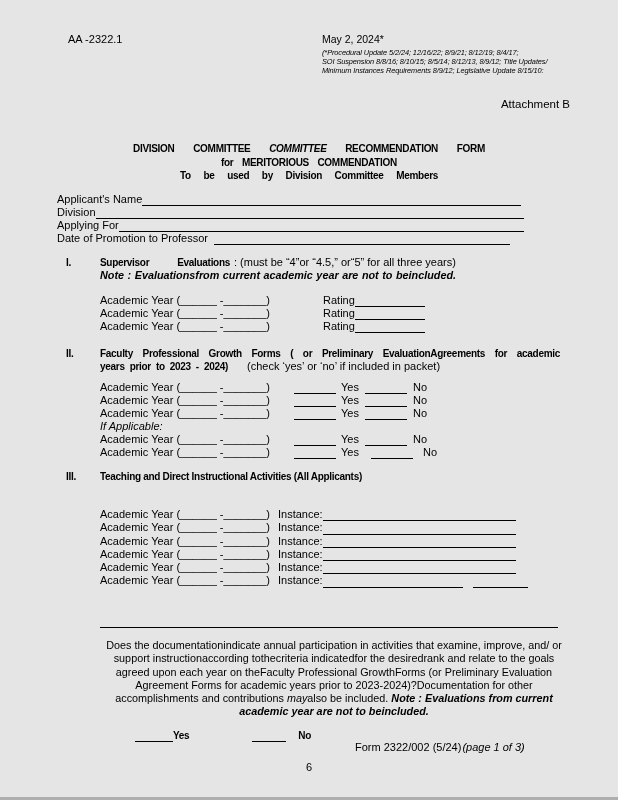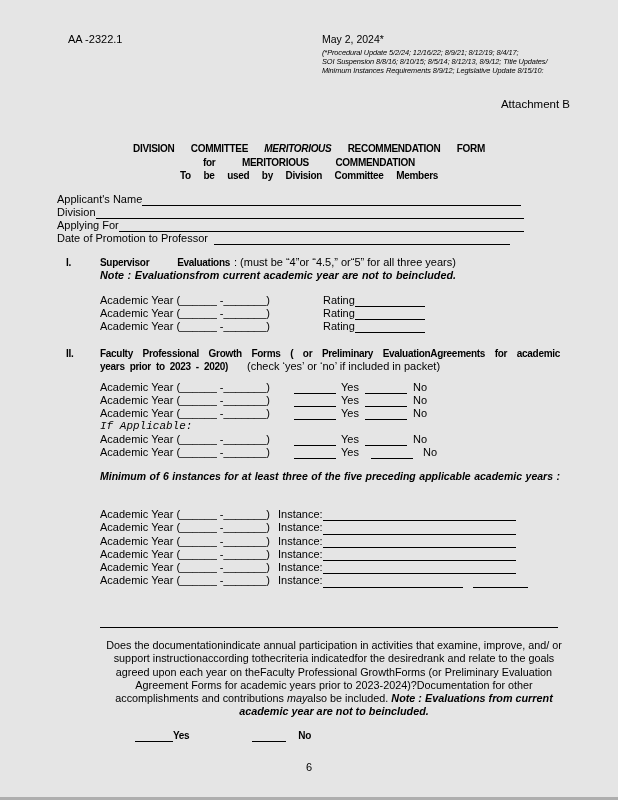--- a/index.html
+++ b/index.html
@@ -44,24 +44,24 @@
       <div>SOI Suspension 8/8/16; 8/10/15; 8/5/14; 8/12/13, 8/9/12; Title Updates/</div>
       <div>Minimum Instances Requirements 8/9/12; Legislative Update 8/15/10:</div>
     </div>
   </div>
 
   <div class="abs" style="left:300px; top:98px; width:270px; text-align:right; font-size:11.5px;">Attachment B</div>
 
   <div class="abs" style="left:57px; top:142px; width:504px;">
     <div class="title-line cond just" style="width:352px;">
       <span>DIVISION COMMITTEE</span>
-      <i class="emph">MERITORIOUS</i>
+      <i class="emph">COMMITTEE</i>
       <span>RECOMMENDATION FORM</span>
     </div>
-    <div class="title-line cond just" style="width:212px;">for MERITORIOUS COMMENDATION</div>
+    <div class="title-line cond just" style="width:176px;">for MERITORIOUS COMMENDATION</div>
     <div class="title-line cond just" style="width:258px;">To be used by Division Committee Members</div>
   </div>
 
   <div class="abs" style="left:57px; top:193px; width:504px;">
     <div class="frow">
       <span>Applicant's Name</span>
       <span class="bl" style="flex:1; margin-right:40px;"></span>
     </div>
     <div class="frow">
       <span>Division</span>
@@ -103,21 +103,21 @@
       <span class="bl" style="width:70px;"></span>
     </div>
   </div>
 
   <div class="abs" style="left:66px; top:347px; width:500px;">
     <div class="srow">
       <span class="num cond">II.</span>
       <span class="cond ijust" style="width:460px;">Faculty Professional Growth Forms ( or Preliminary EvaluationAgreements for academic</span>
     </div>
     <div style="margin-left:34px; white-space:nowrap;">
-      <span class="cond ijust" style="width:128px;">years prior to 2023 - 2020)</span>
+      <span class="cond ijust" style="width:128px;">years prior to 2023 - 2024)</span>
       <span style="margin-left:16px;">(check ‘yes’ or ‘no’ if included in packet)</span>
     </div>
   </div>
 
   <div class="abs" style="left:100px; top:381px;">
     <div class="yrow">
       <span>Academic Year (______ -_______)</span>
       <span class="bl" style="width:42px; margin-left:24px;"></span>
       <span style="margin-left:5px;">Yes</span>
       <span class="bl" style="width:42px; margin-left:6px;"></span>
@@ -130,41 +130,44 @@
       <span class="bl" style="width:42px; margin-left:6px;"></span>
       <span style="margin-left:6px;">No</span>
     </div>
     <div class="yrow">
       <span>Academic Year (______ -_______)</span>
       <span class="bl" style="width:42px; margin-left:24px;"></span>
       <span style="margin-left:5px;">Yes</span>
       <span class="bl" style="width:42px; margin-left:6px;"></span>
       <span style="margin-left:6px;">No</span>
     </div>
-    <div class="yrow" style="font-style:italic;font-family:Liberation Mono, monospace;">
+    <div class="yrow" style="font-style:italic;">
       <span>If Applicable:</span>
     </div>
     <div class="yrow">
       <span>Academic Year (______ -_______)</span>
       <span class="bl" style="width:42px; margin-left:24px;"></span>
       <span style="margin-left:5px;">Yes</span>
       <span class="bl" style="width:42px; margin-left:6px;"></span>
       <span style="margin-left:6px;">No</span>
     </div>
     <div class="yrow">
       <span>Academic Year (______ -_______)</span>
       <span class="bl" style="width:42px; margin-left:24px;"></span>
       <span style="margin-left:5px;">Yes</span>
       <span class="bl" style="width:42px; margin-left:12px;"></span>
       <span style="margin-left:10px;">No</span>
     </div>
   </div>
 
   <div class="abs" style="left:66px; top:470px; width:500px;">
-    <div class="bi just" style="margin-left:34px; width:460px; font-size:10.5px;">Minimum of 6 instances for at least three of the five preceding applicable academic years :</div>
+    <div class="srow">
+      <span class="num cond">III.</span>
+      <span class="cond ijust" style="width:252px;">Teaching and Direct Instructional Activities (All Applicants)</span>
+    </div>
   </div>
 
   <div class="abs" style="left:100px; top:508px;">
     <div class="yrow yrow3">
       <span>Academic Year (______ -_______)</span>
       <span style="margin-left:8px;">Instance:</span>
       <span class="bl" style="width:193px;"></span>
     </div>
     <div class="yrow yrow3">
       <span>Academic Year (______ -_______)</span>
@@ -200,18 +203,21 @@
     <span>Does the documentationindicate annual participation in activities that examine, improve, and/ or support instructionaccording tothecriteria indicatedfor the desiredrank and relate to the goals agreed upon each year on theFaculty Professional GrowthForms (or Preliminary Evaluation Agreement Forms for academic years prior to 2023-2024)?Documentation for other accomplishments and contributions </span><i class="emph">may</i><span>also be included. </span><b><i>Note : Evaluations from current academic year are not to beincluded.</i></b>
   </div>
 
   <div class="abs yrow" style="left:135px; top:729px;">
     <span class="bl" style="width:38px;"></span>
     <span class="cond">Yes</span>
     <span class="bl" style="width:34px; margin-left:63px;"></span>
     <span class="cond" style="margin-left:12px;">No</span>
   </div>
 
+  <div class="abs" style="left:355px; top:741px; white-space:nowrap;">
+    <span>Form 2322/002 (5/24)</span><i class="emph" style="margin-left:1px;">(page 1 of 3)</i>
+  </div>
 
   <div class="abs" style="left:0; top:761px; width:618px; text-align:center;">6</div>
 
   <div class="abs bottom-strip" style="left:0; top:797px; width:618px; height:3px;"></div>
 
 </div>
 
 </body></html>

